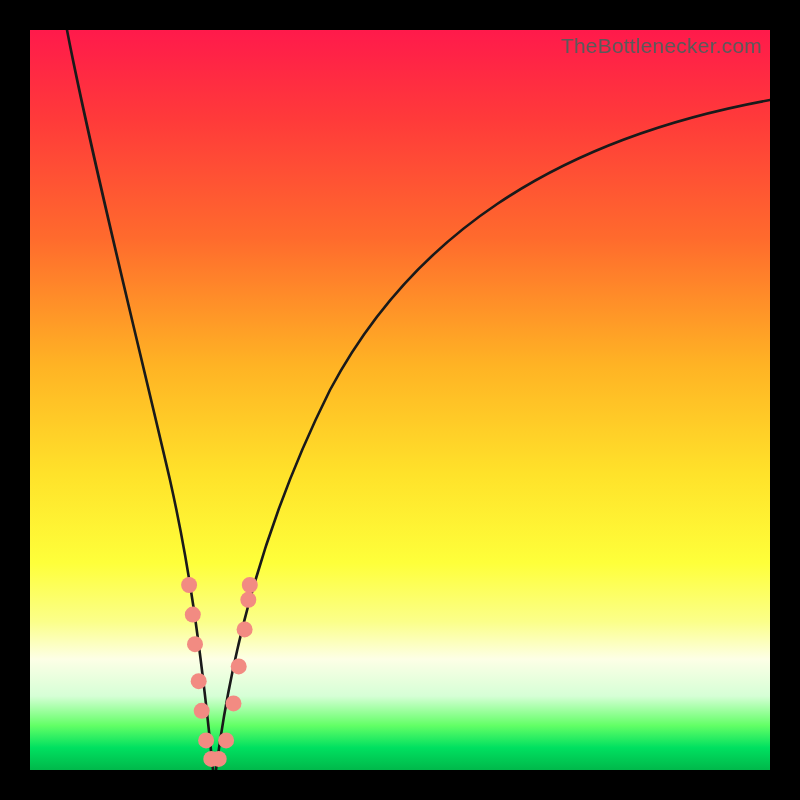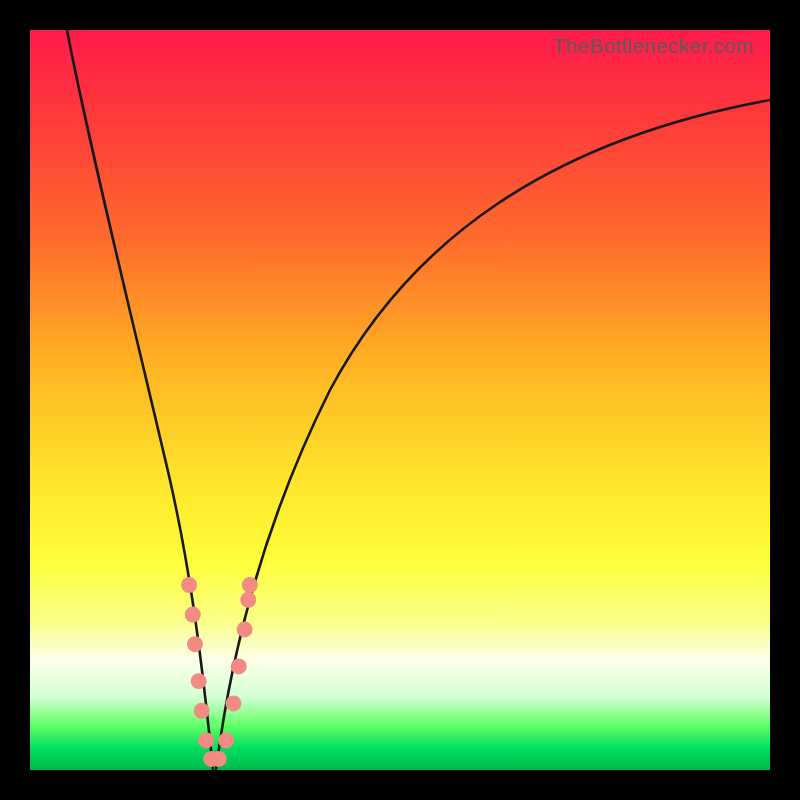--- a/index.html
+++ b/index.html
@@ -35,21 +35,21 @@
       #fdffe6 85%,
       #d6ffd6 90%,
       #62ff66 94%,
       #00e060 97%,
       #00b84a 100%
     );
   }
   .watermark {
     position: absolute;
     top: 4px;
-    right: 16px;
+    right: 8px;
     color: #5a5a5a;
     font-size: 21px;
     letter-spacing: 0.2px;
     font-weight: 400;
     pointer-events: none;
     z-index: 5;
   }
   svg.curves {
     position: absolute;
     left: 0;

